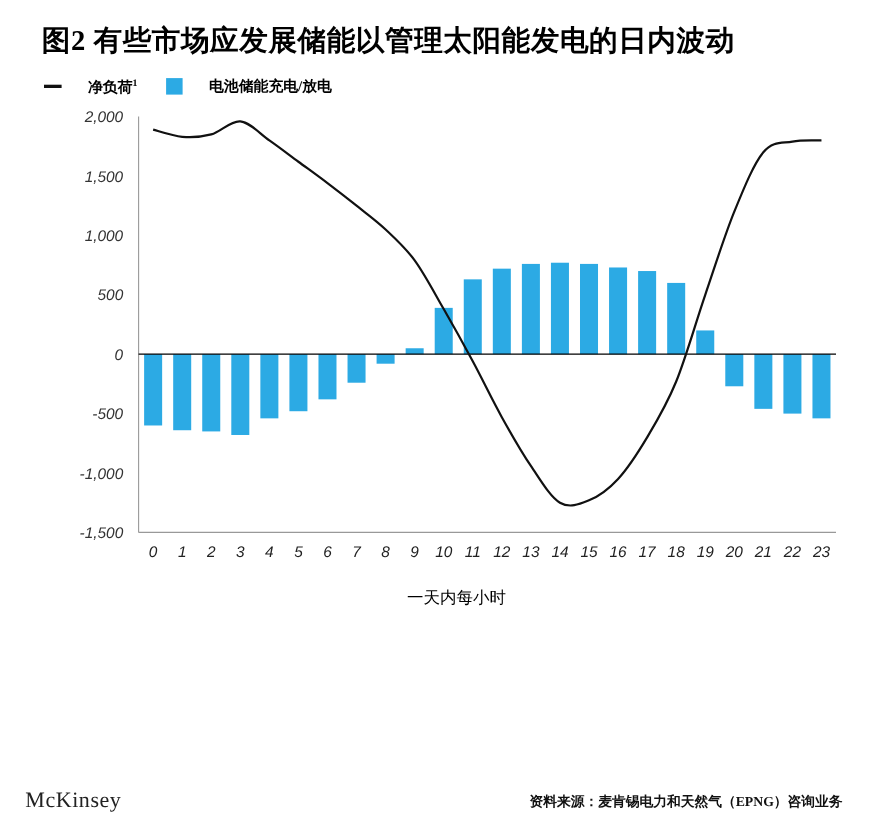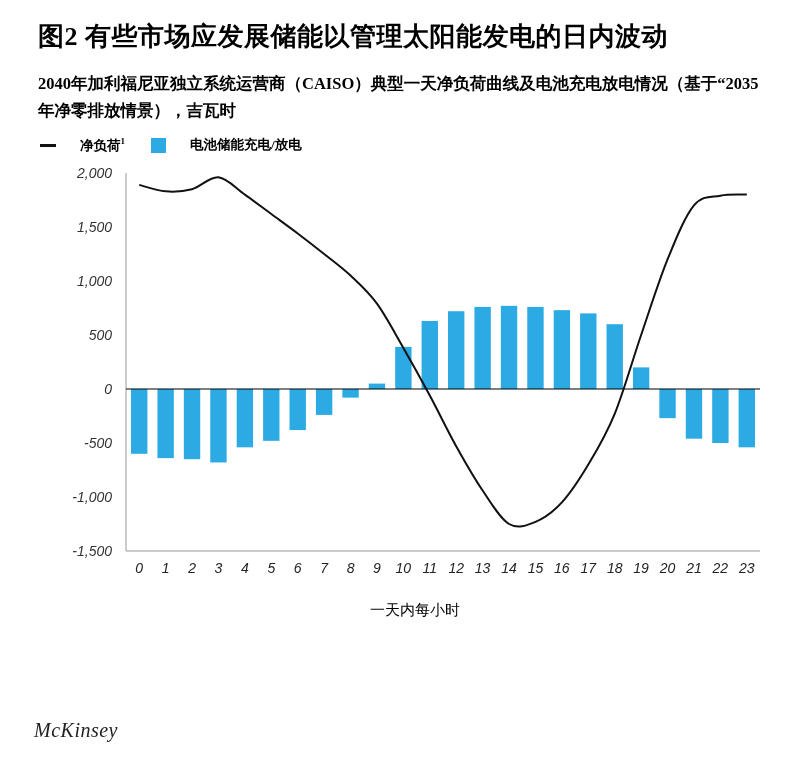--- a/index.html
+++ b/index.html
@@ -85,27 +85,26 @@
   .xaxis-title {
     text-align: center;
     font-family: "Liberation Serif", serif;
     font-weight: normal;
     font-size: 15px;
     margin-top: 2px;
     margin-left: 30px;
   }
   .footer {
     position: absolute;
-    left: 34px;
+    left: 23px;
     right: 34px;
     bottom: 18px;
     display: flex;
     align-items: flex-start;
     justify-content: space-between;
-    font-style: italic;
   }
   .logo {
     font-family: "Liberation Serif", serif;
     font-size: 20px;
     line-height: 1.25;
     color: #222;
     letter-spacing: 0.5px;
   }
   .notes {
     text-align: left;
@@ -122,21 +121,20 @@
     font-family: "Liberation Sans", sans-serif;
   }
 </style>
 </head>
 <body>
 
 <div class="page">
 
   <h1 class="title">图2 有些市场应发展储能以管理太阳能发电的日内波动</h1>
 
-  <div class="subtitle">2040年加利福尼亚独立系统运营商（CAISO）典型一天净负荷曲线及电池充电放电情况（基于“2035年净零排放情景），吉瓦时</div>
 
   <div class="legend">
     <div class="legend-item">
       <span class="legend-line"></span>
       <span class="legend-label"><span>净负荷</span><sup>1</sup></span>
     </div>
     <div class="legend-item">
       <span class="legend-swatch"></span>
       <span class="legend-label">电池储能充电/放电</span>
     </div>
@@ -207,16 +205,17 @@
       </svg>
   </div>
 
   <div class="xaxis-title">一天内每小时</div>
 
   <div class="footer">
     <div class="logo">
       <div>McKinsey</div>
     </div>
     <div class="notes">
+      <div class="source">资料来源：麦肯锡电力和天然气（EPNG）咨询业务</div>
     </div>
   </div>
 
 </div>
 
 </body></html>

